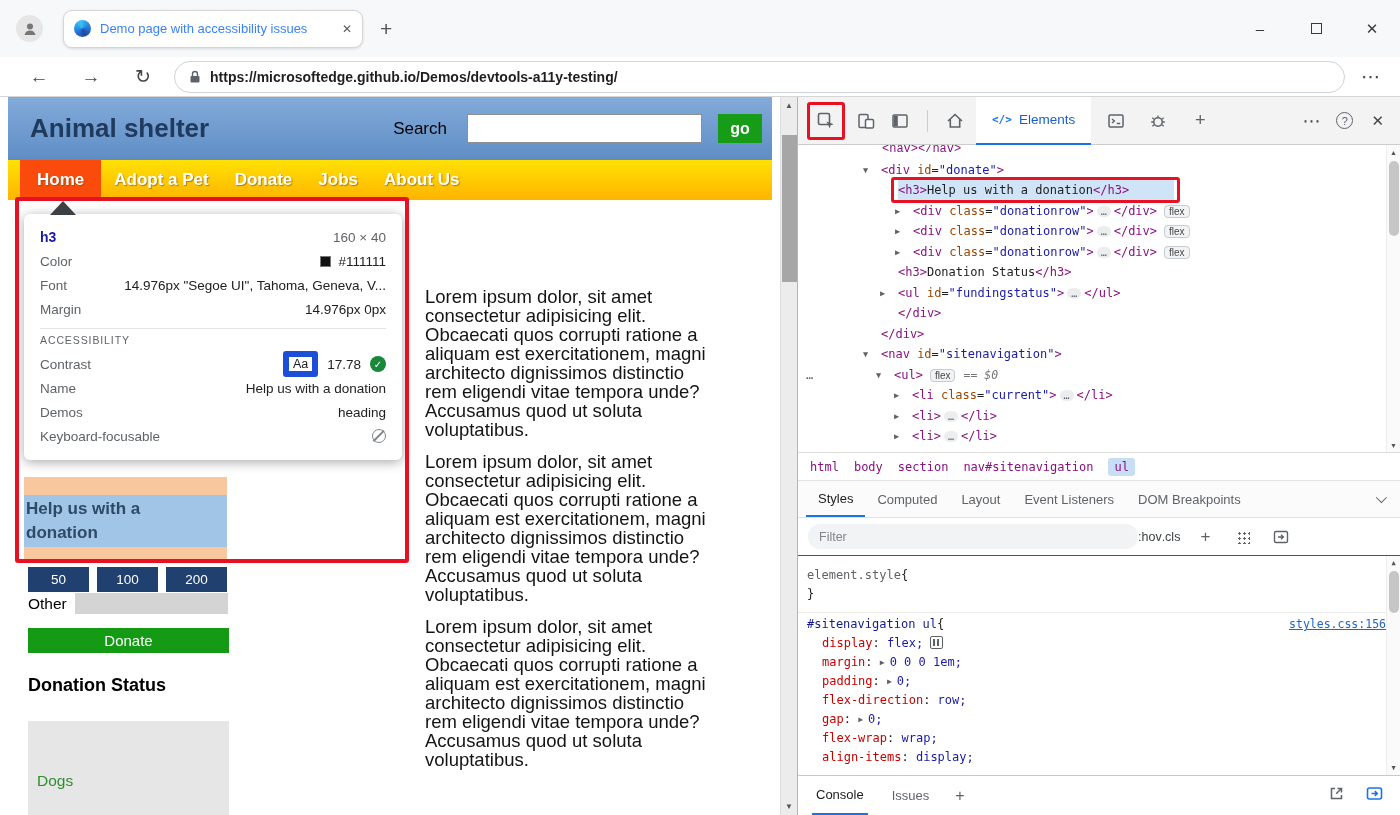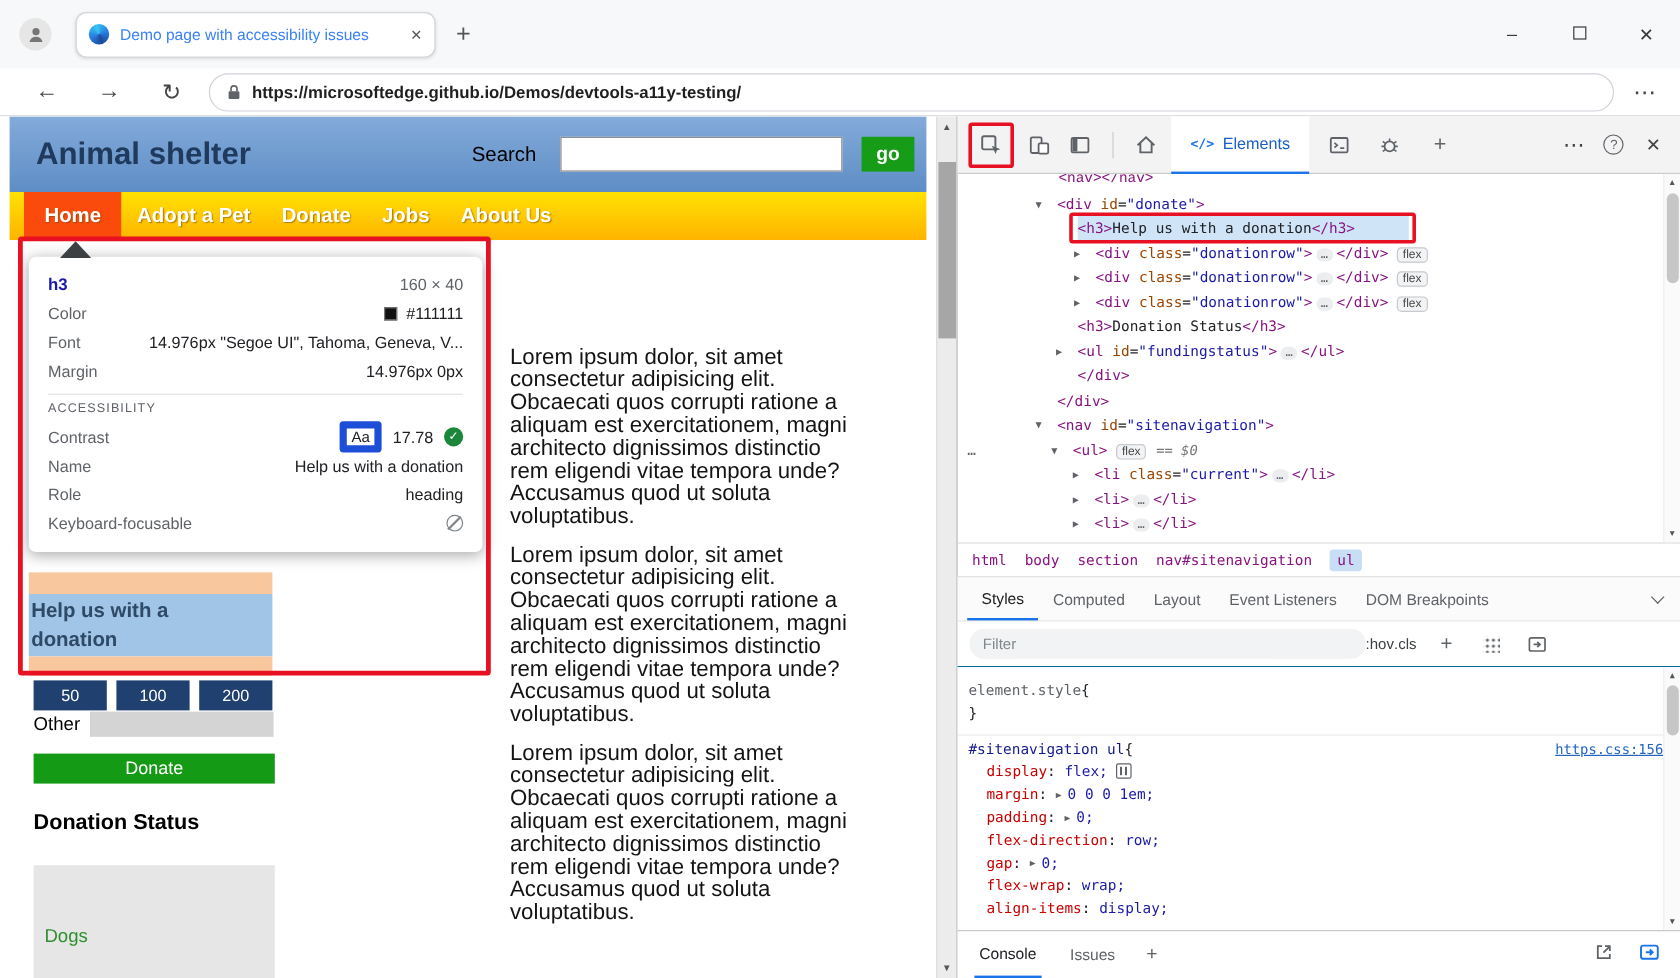--- a/index.html
+++ b/index.html
@@ -264,21 +264,21 @@
           <span class="check-circle">
               <span>✓</span>
             </span>
         </span>
       </div>
       <div class="tt-row">
         <span class="tt-label">Name</span>
         <span class="tt-value">Help us with a donation</span>
       </div>
       <div class="tt-row">
-        <span class="tt-label">Role</span>
+        <span class="tt-label">Demos</span>
         <span class="tt-value">heading</span>
       </div>
       <div class="tt-row">
         <span class="tt-label">Keyboard-focusable</span>
         <span class="tt-value">
             <span class="no-icon"></span>
           </span>
       </div>
     </div>
 
@@ -437,21 +437,21 @@
           <div class="css-head">
             <span class="css-elstyle">element.style</span>
             <span class="css-brace"> {</span>
           </div>
           <div class="css-close">}</div>
         </div>
         <div class="css-rule">
           <div class="css-head">
             <span class="css-selector">#sitenavigation ul</span>
             <span class="css-brace"> {</span>
-            <span class="css-link">https.css:156</span>
+            <span class="css-link">styles.css:156</span>
           </div>
           <div class="css-line"><span class="css-name">display</span><span class="css-colon">: </span><span class="css-val">flex;</span><span class="flexicon"></span></div>
           <div class="css-line"><span class="css-name">margin</span><span class="css-colon">: </span><span class="css-exp">▶</span><span class="css-val">0 0 0 1em;</span></div>
           <div class="css-line"><span class="css-name">padding</span><span class="css-colon">: </span><span class="css-exp">▶</span><span class="css-val">0;</span></div>
           <div class="css-line"><span class="css-name">flex-direction</span><span class="css-colon">: </span><span class="css-val">row;</span></div>
           <div class="css-line"><span class="css-name">gap</span><span class="css-colon">: </span><span class="css-exp">▶</span><span class="css-val">0;</span></div>
           <div class="css-line"><span class="css-name">flex-wrap</span><span class="css-colon">: </span><span class="css-val">wrap;</span></div>
           <div class="css-line"><span class="css-name">align-items</span><span class="css-colon">: </span><span class="css-val">display;</span></div>
         </div>
         <div class="dt-scroll">

